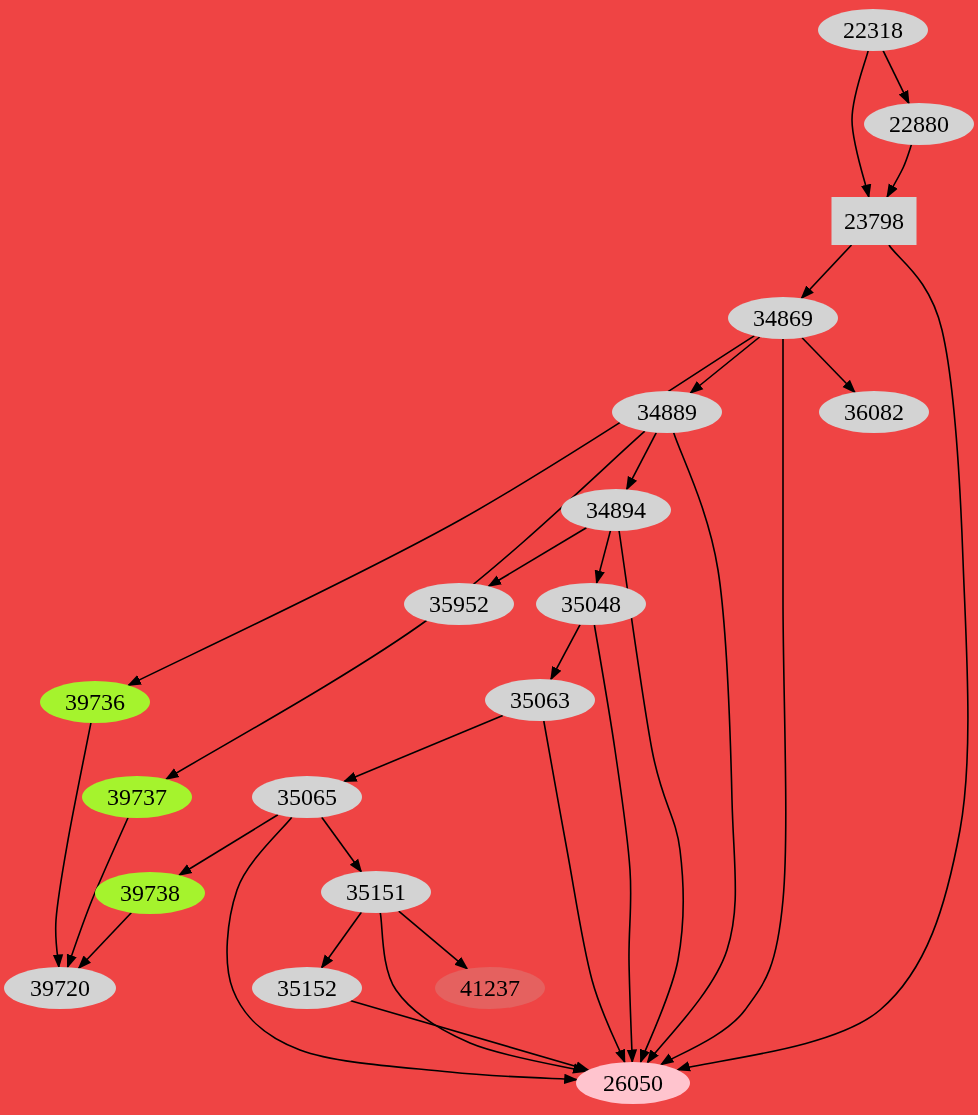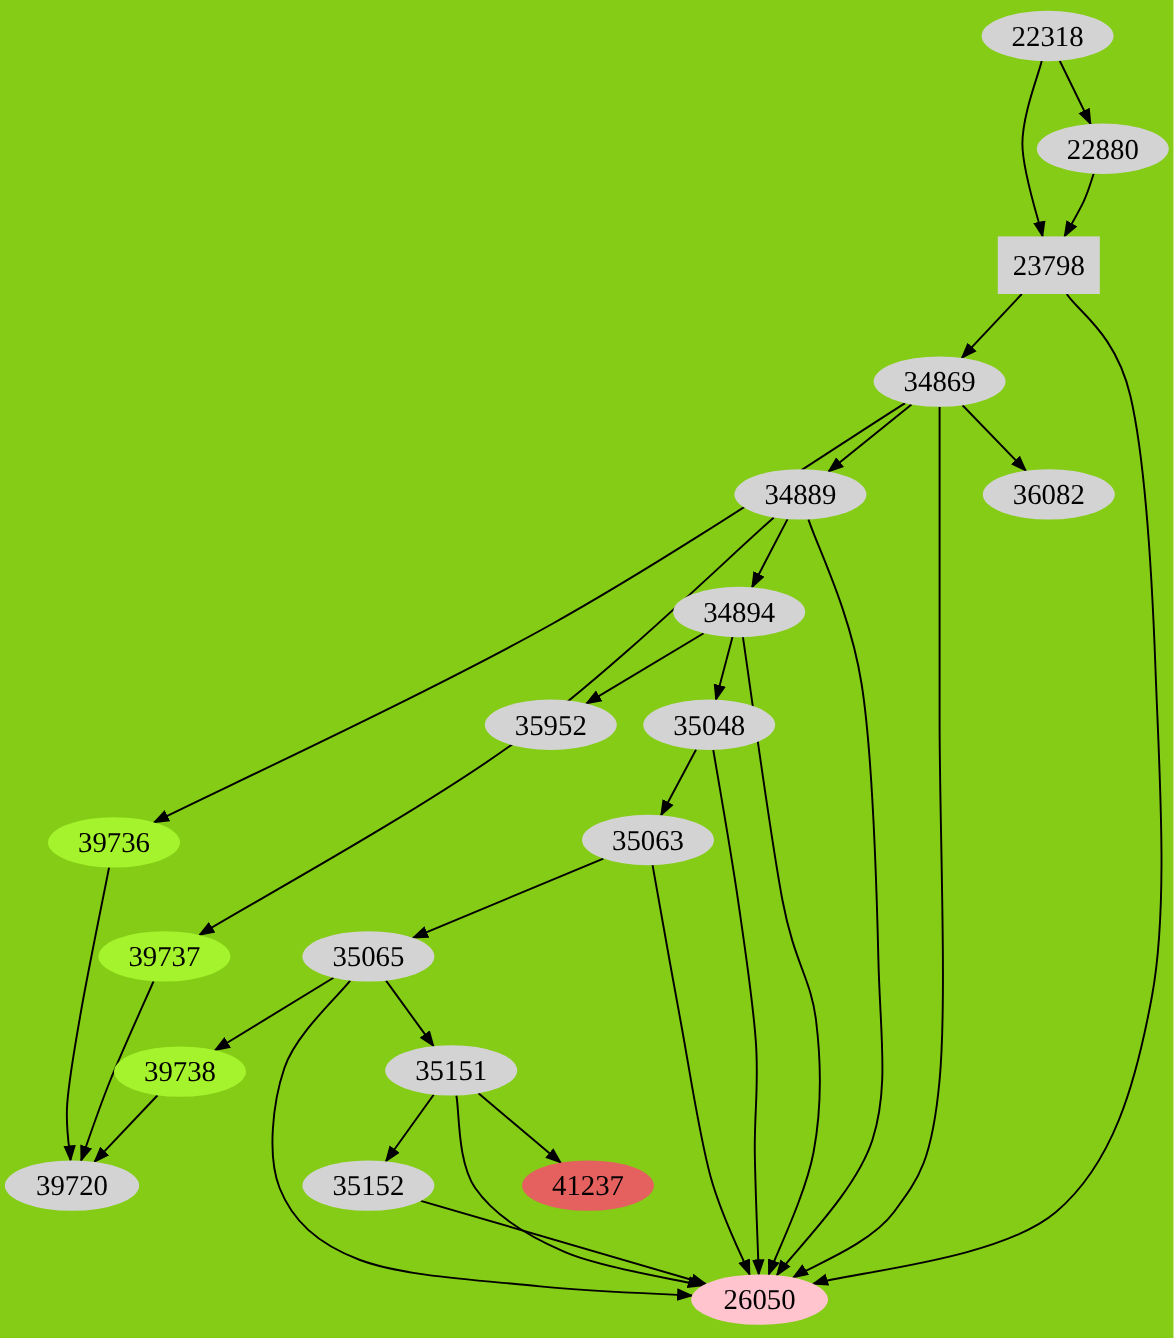--- a/index.html
+++ b/index.html
@@ -5,21 +5,21 @@
   html, body {
     margin: 0;
     padding: 0;
     background: #ffffff;
     font-family: "Liberation Serif", "DejaVu Serif", serif;
   }
   #stage {
     position: relative;
     width: 978px;
     height: 1115px;
-    background: #84cc16;
+    background: #ef4444;
     overflow: hidden;
   }
   svg text {
     font-family: "Liberation Serif", "DejaVu Serif", serif;
     font-size: 24px;
     fill: #000000;
     text-anchor: middle;
     user-select: none;
   }
   svg .edge-path {

